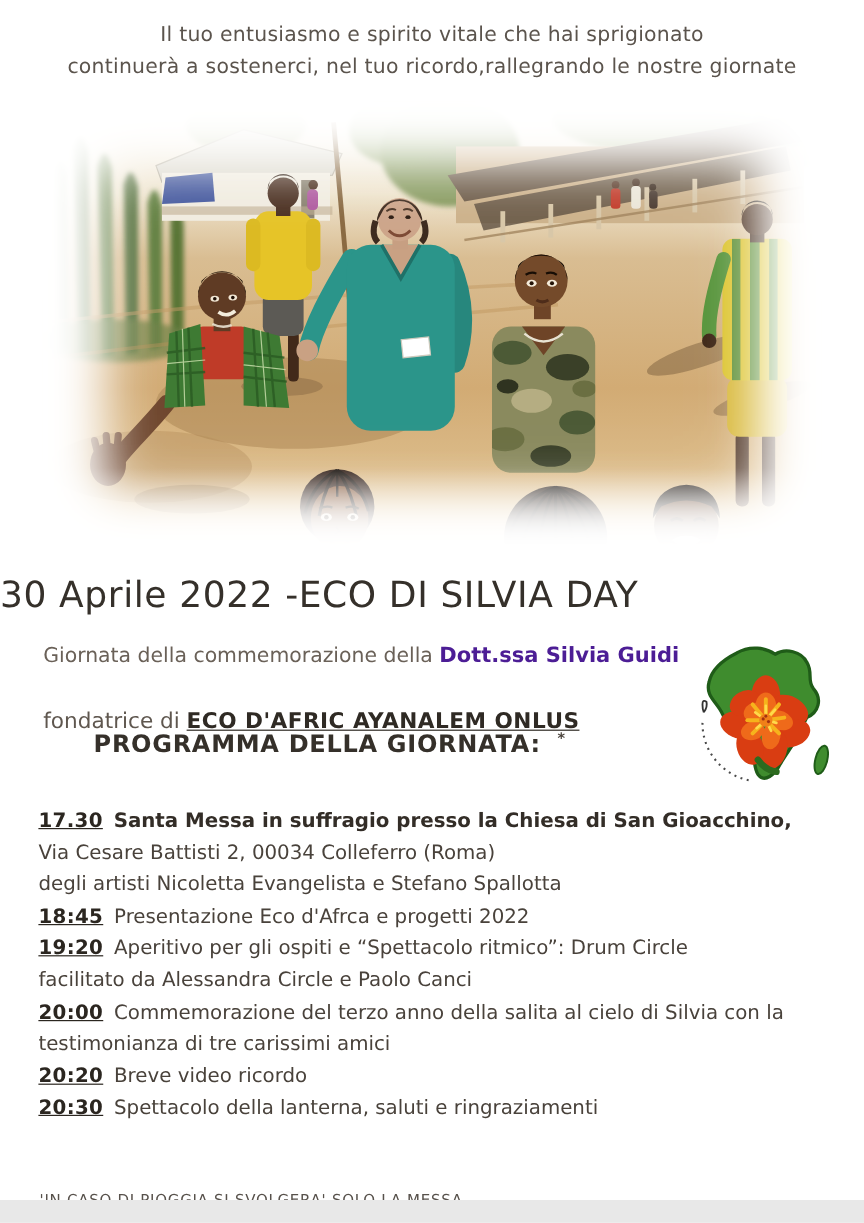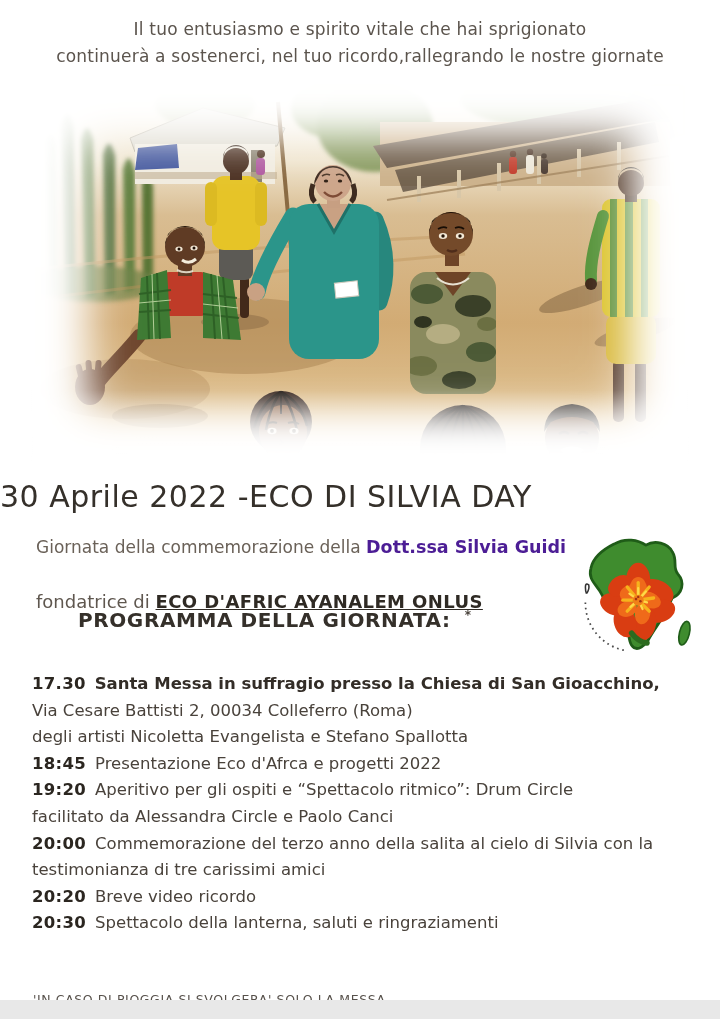--- a/index.html
+++ b/index.html
@@ -51,21 +51,21 @@
   .program-head{
     position:absolute;top:608px;left:36px;
     font-size:20px;color:#35302a;letter-spacing:.6px;font-weight:700;margin-left:42px;
   }
   .program-head sup{font-size:12px;color:#4a433c;margin-left:14px;}
   .program{
     position:absolute;top:671px;left:32px;right:6px;
     font-size:16.5px;line-height:26.6px;color:#49423b;
   }
   .p-line{white-space:nowrap;}
-  .p-time{font-weight:bold;color:#2b2620;margin-right:9px;letter-spacing:.3px;}
+  .p-time{font-weight:bold;color:#2b2620;margin-right:9px;letter-spacing:.3px;text-decoration:underline;}
   .p-strong{font-weight:bold;color:#332d27;}
   .footer-note{
     position:absolute;top:992px;left:33px;
     font-size:12.5px;color:#57514b;letter-spacing:.6px;
   }
   .logo{
     position:absolute;top:536px;left:570px;
     width:132px;height:124px;
   }
   .logo svg{display:block;width:132px;height:124px;}

